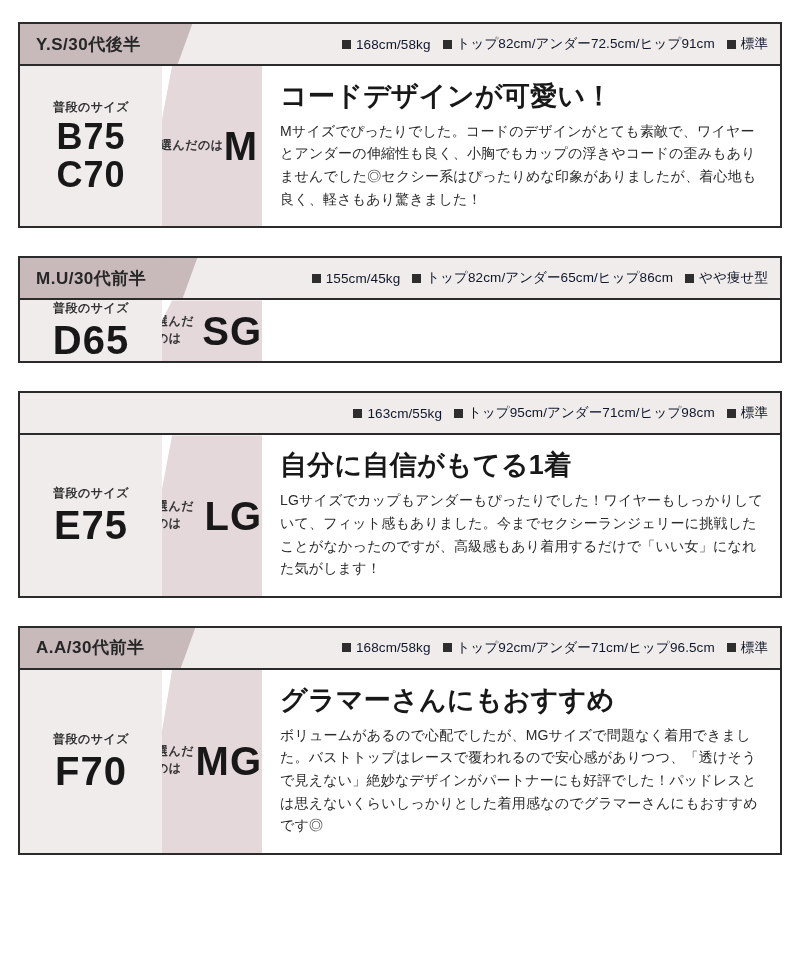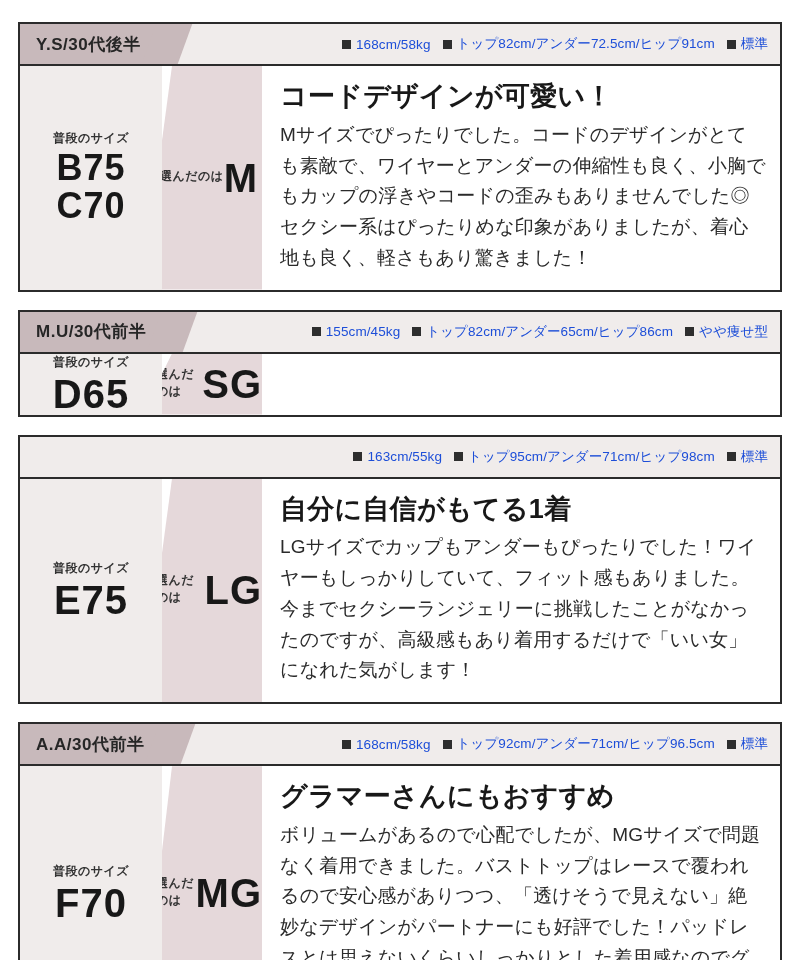--- a/index.html
+++ b/index.html
@@ -14,21 +14,21 @@
     color: #1a1a1a;
     -webkit-font-smoothing: antialiased;
   }
   .page {
     width: 800px;
     height: 960px;
     box-sizing: border-box;
     padding: 22px 18px 18px 18px;
     display: flex;
     flex-direction: column;
-    gap: 18px;
+    gap: 28px;
   }
   .review-card {
     border: 2px solid #2b2b2b;
     box-sizing: border-box;
     display: flex;
     flex-direction: column;
     background: #ffffff;
   }
   
   .card-head {
@@ -63,21 +63,21 @@
     transform: skewX(-20deg);
   }
   .head-specs {
     flex: 1;
     background: #f0eceb;
     display: flex;
     align-items: center;
     justify-content: flex-end;
     padding: 0 12px 0 26px;
     font-size: 13.5px;
-    color: #1d4ed8;
+    color: #0f172a;
     white-space: nowrap;
     letter-spacing: 0.1px;
   }
   .spec-item {
     display: inline-flex;
     align-items: center;
   }
   .spec-item + .spec-item {
     margin-left: 12px;
   }
@@ -145,21 +145,21 @@
   }
   .review-title {
     font-size: 27px;
     font-weight: bold;
     color: #181818;
     margin: 0 0 6px 0;
     line-height: 1.25;
     letter-spacing: 0.3px;
   }
   .review-text {
-    font-size: 19px;
+    font-size: 14px;
     line-height: 1.62;
     color: #2a2a2a;
     margin: 0;
     letter-spacing: 0.2px;
   }
 </style>
 </head>
 <body>
 
 <div class="page">

